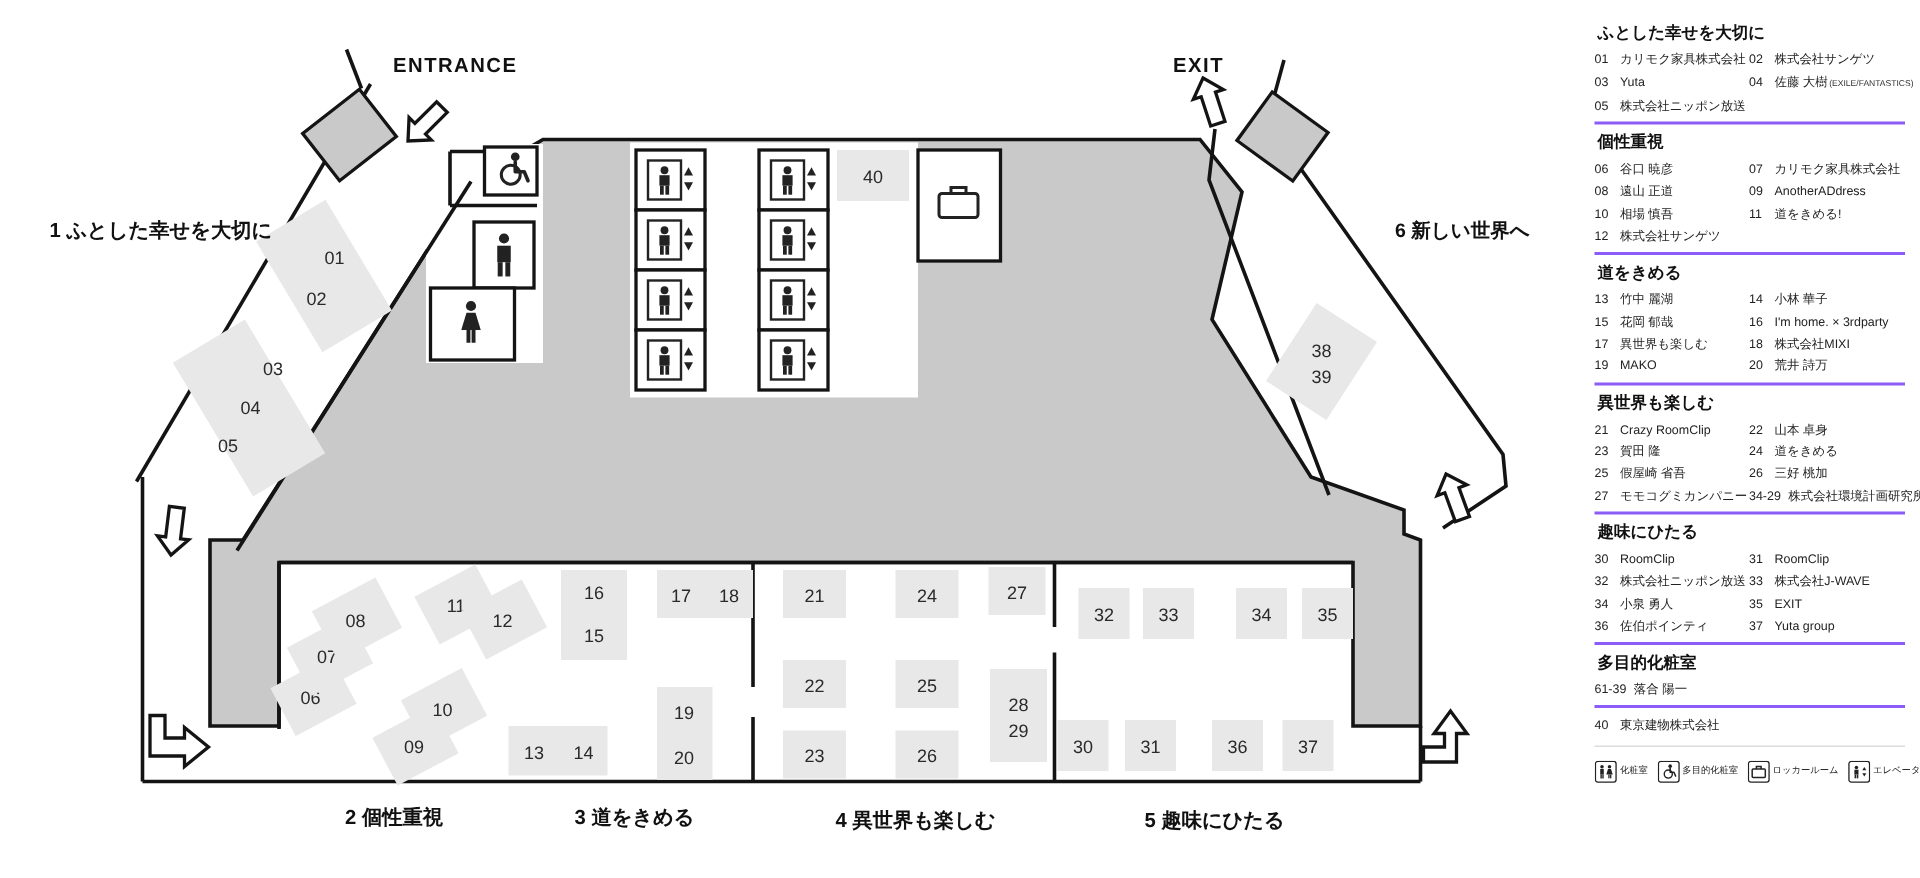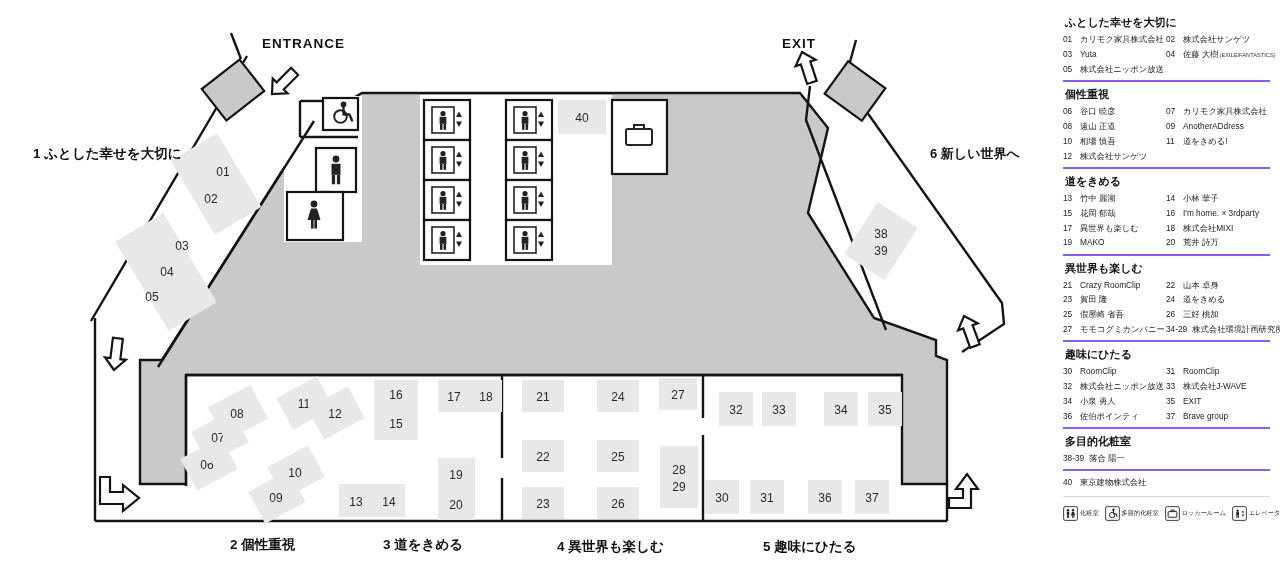--- a/index.html
+++ b/index.html
@@ -484,29 +484,29 @@
         <div class="entry">
           <span class="no">35</span>
           <span class="nm">EXIT</span>
         </div>
         <div class="entry">
           <span class="no">36</span>
           <span class="nm">佐伯ポインティ</span>
         </div>
         <div class="entry">
           <span class="no">37</span>
-          <span class="nm">Brave group</span>
+          <span class="nm">Yuta group</span>
         </div>
       </div>
     </div>
     <div class="sec">
       <h3>多目的化粧室</h3>
       <div class="rows">
         <div class="entry">
-          <span class="no">38-39</span>
+          <span class="no">61-39</span>
           <span class="nm">落合 陽一</span>
         </div>
       </div>
     </div>
     <div class="sec">
       <div class="rows">
         <div class="entry">
           <span class="no">40</span>
           <span class="nm">東京建物株式会社</span>
         </div>

